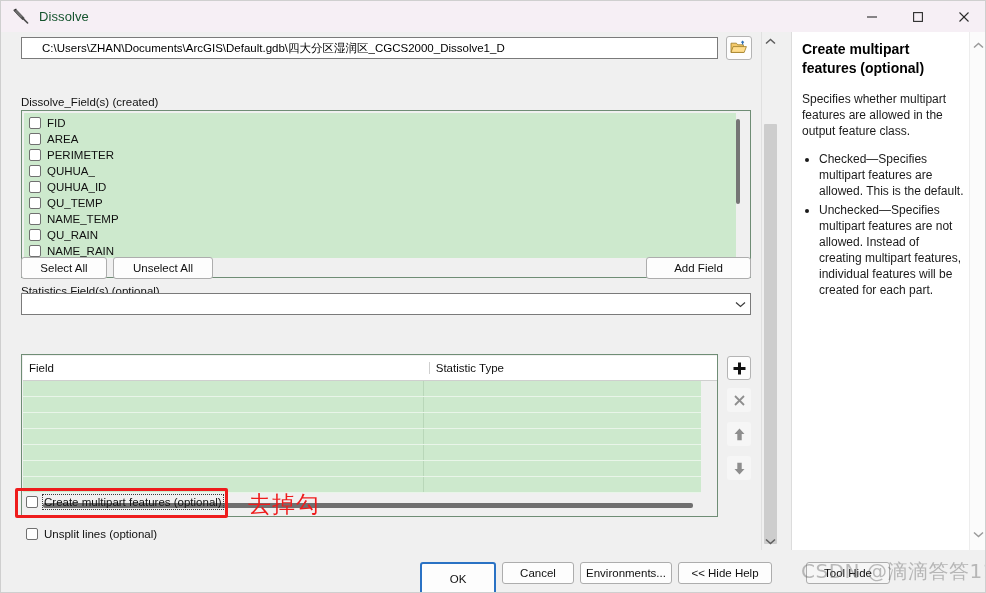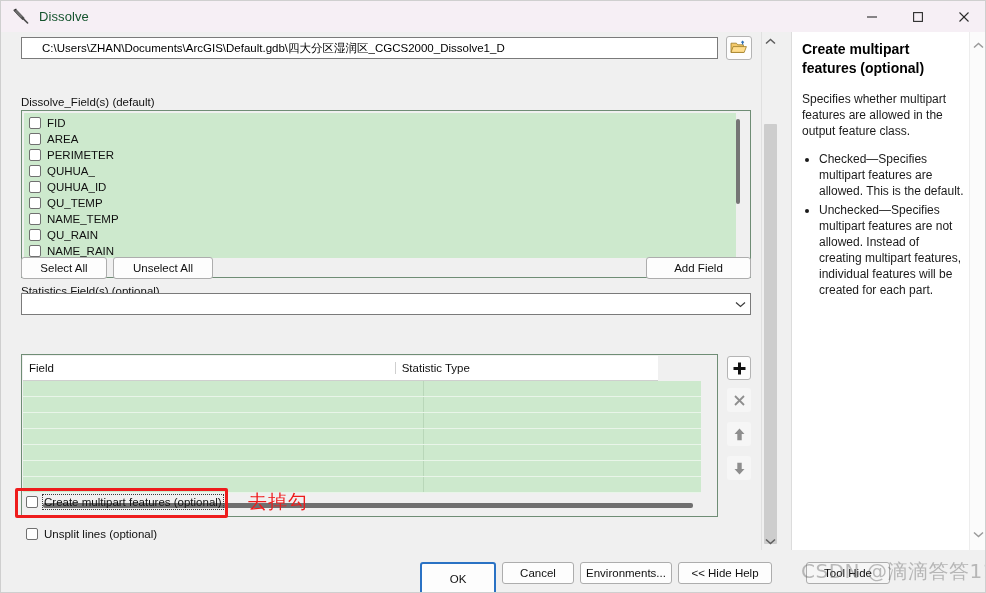--- a/index.html
+++ b/index.html
@@ -200,21 +200,21 @@
     width: 697px;
     height: 163px;
     background: #f0f0f0;
     border: 1px solid #6f8d75;
     box-sizing: border-box;
     overflow: hidden;
   }
   .stattable-head {
     position: absolute;
     left: 1px; top: 1px;
-    width: 635px;
+    width: 694px;
     height: 25px;
     background: #ffffff;
     display: flex;
     align-items: center;
     border-bottom: 1px solid #cfcfcf;
     box-sizing: border-box;
     gap: 15px;
   }
   .th {
     font-size: 11.5px;
@@ -279,21 +279,21 @@
     width: 213px;
     height: 30px;
     border: 3px solid #ee1c1c;
     border-radius: 2px;
     box-sizing: border-box;
     pointer-events: none;
   }
   .red-note {
     position: absolute;
     left: 247px; top: 488px;
-    font-size: 19px;
+    font-size: 23px;
     color: #ee1c1c;
     font-family: "DejaVu Sans", sans-serif;
     white-space: nowrap;
     letter-spacing: 1px;
   }
 
   
   .main-vscroll {
     position: absolute;
     left: 760px; top: 31px;
@@ -408,21 +408,21 @@
     <div class="textbox" style="left:20px; top:5px; width:697px; height:22px;padding-left:20px;">C:\Users\ZHAN\Documents\ArcGIS\Default.gdb\四大分区湿润区_CGCS2000_Dissolve1_D</div>
 
     <div class="iconbtn" style="left:725px; top:4px; width:26px; height:24px;">
       <svg width="18" height="16" viewBox="0 0 18 16">
         <path d="M1 3.2 H6.4 L7.7 4.8 H13.4 V12.4 H1 Z" fill="#f4c96a" stroke="#9a7a25" stroke-width="0.8"></path>
         <path d="M3.1 6.6 H16.4 L14.2 12.4 H1 Z" fill="#ffdd8d" stroke="#9a7a25" stroke-width="0.8"></path>
         <path d="M12.6 1.4 L12.6 4.6 M11.4 2.6 L12.6 1.3 L13.8 2.6" stroke="#2f6fb5" stroke-width="1.2" fill="none"></path>
       </svg>
     </div>
 
-    <div class="lbl" style="position:absolute; left:20px; top:63px;">Dissolve_Field(s) (default)</div>
+    <div class="lbl" style="position:absolute; left:20px; top:63px;">Dissolve_Field(s) (created)</div>
 
     <div class="fieldlist">
       <div class="fieldlist-inner">
         <div class="field-row">
           <span class="chk"></span>
           <span class="field-name">FID</span>
         </div>
         <div class="field-row">
           <span class="chk"></span>
           <span class="field-name">AREA</span>

